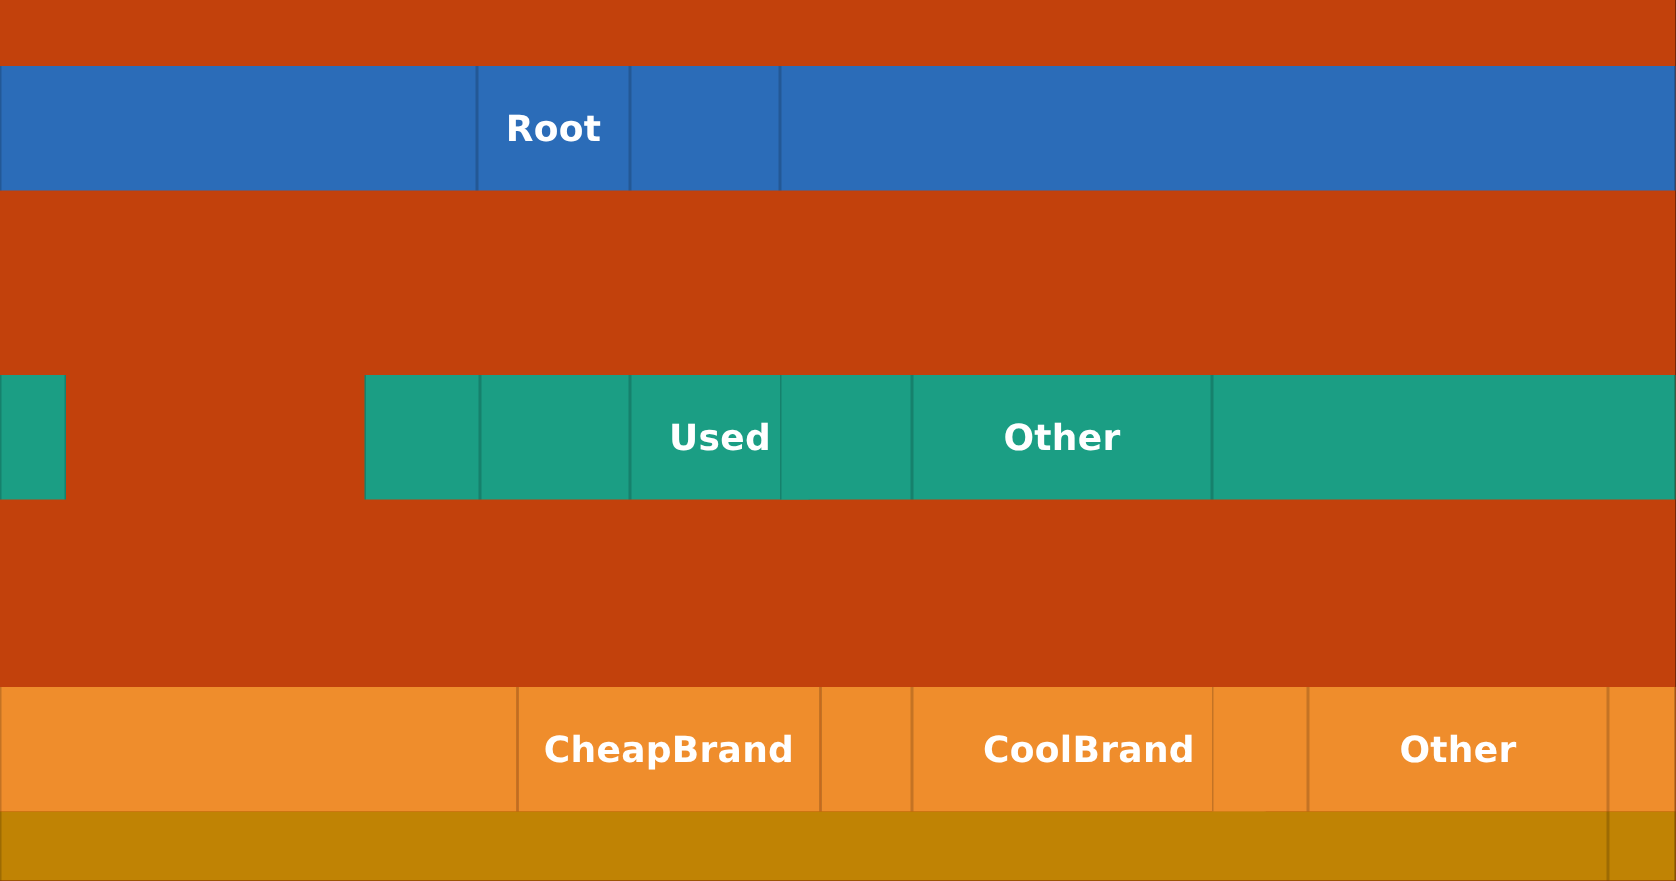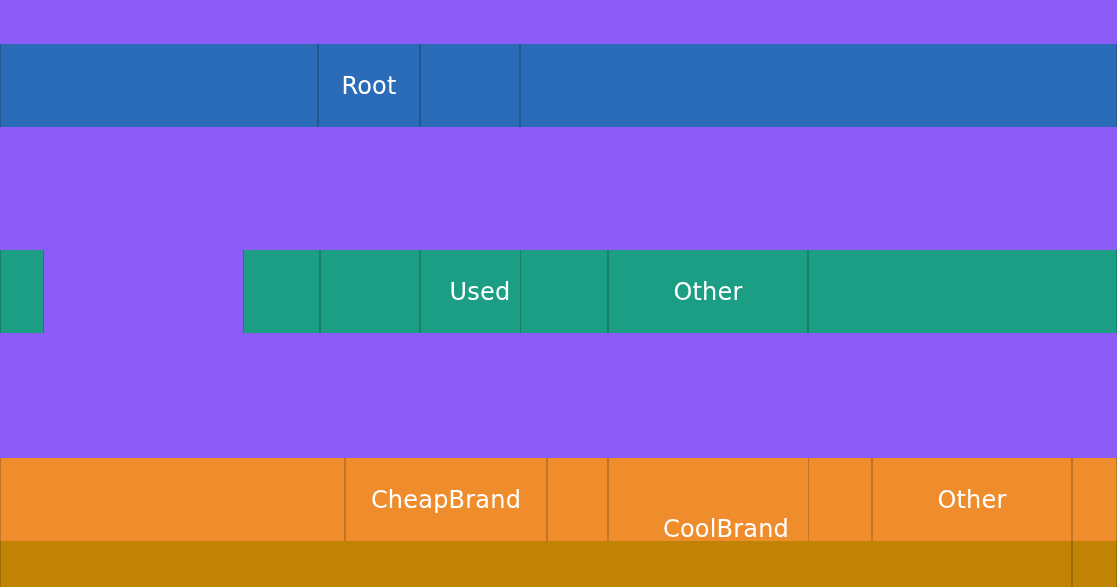--- a/index.html
+++ b/index.html
@@ -42,21 +42,21 @@
     font-size: 24px;
     line-height: 1;
     white-space: nowrap;
     letter-spacing: 0.2px;
     font-family: "DejaVu Sans", "Liberation Sans", sans-serif;
   }
 </style>
 </head>
 <body style="background: rgb(0, 0, 0);">
 
-<div id="chart-root" style="background: #8b5cf6;">
+<div id="chart-root" style="background: #c2410c; font-weight: bold;">
     <div class="icicle-row" style="top: 44px; height: 83px;">
       <div class="icicle-node" style="left: 0px; width: 318px; background: rgb(43, 108, 184);"></div>
       <div class="icicle-node" style="left: 318px; width: 102px; background: rgb(43, 108, 184);">
         <span class="icicle-label" style="color: rgb(255, 255, 255); font-size: 24px;">Root</span>
       </div>
       <div class="icicle-node" style="left: 420px; width: 100px; background: rgb(43, 108, 184);"></div>
       <div class="icicle-node" style="left: 520px; width: 597px; background: rgb(43, 108, 184);"></div>
     </div>
     <div class="icicle-row" style="top: 250px; height: 83px;">
       <div class="icicle-node" style="left: 0px; width: 44px; background: rgb(27, 158, 132);"></div>
@@ -70,21 +70,21 @@
         <span class="icicle-label" style="color: rgb(255, 255, 255); font-size: 24px;">Other</span>
       </div>
       <div class="icicle-node" style="left: 808px; width: 309px; background: rgb(27, 158, 132);"></div>
     </div>
     <div class="icicle-row" style="top: 458px; height: 83px;">
       <div class="icicle-node" style="left: 0px; width: 345px; background: rgb(239, 141, 44);"></div>
       <div class="icicle-node" style="left: 345px; width: 202px; background: rgb(239, 141, 44);">
         <span class="icicle-label" style="color: rgb(255, 255, 255); font-size: 24px;">CheapBrand</span>
       </div>
       <div class="icicle-node" style="left: 547px; width: 61px; background: rgb(239, 141, 44);"></div>
-      <div class="icicle-node" style="left: 608px; width: 236px; background: rgb(239, 141, 44); align-items: flex-end;">
+      <div class="icicle-node" style="left: 608px; width: 236px; background: rgb(239, 141, 44);">
         <span class="icicle-label" style="color: rgb(255, 255, 255); font-size: 24px;">CoolBrand</span>
       </div>
       <div class="icicle-node" style="left: 808px; width: 64px; background: rgb(239, 141, 44);"></div>
       <div class="icicle-node" style="left: 872px; width: 200px; background: rgb(239, 141, 44);">
         <span class="icicle-label" style="color: rgb(255, 255, 255); font-size: 24px;">Other</span>
       </div>
       <div class="icicle-node" style="left: 1072px; width: 45px; background: rgb(239, 141, 44);"></div>
     </div>
     <div class="icicle-row" style="top: 541px; height: 46px;">
       <div class="icicle-node" style="left: 0px; width: 1072px; background: rgb(192, 131, 4);"></div>

